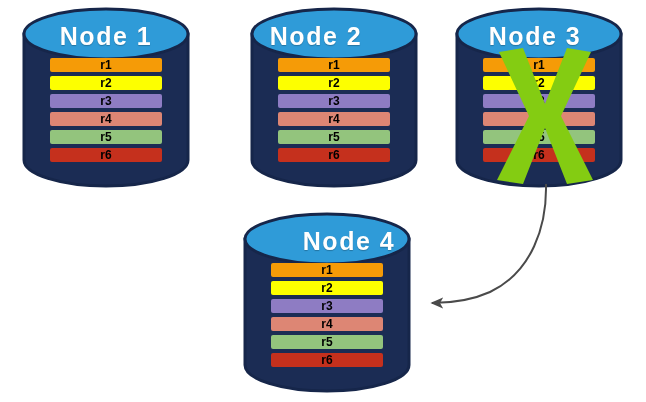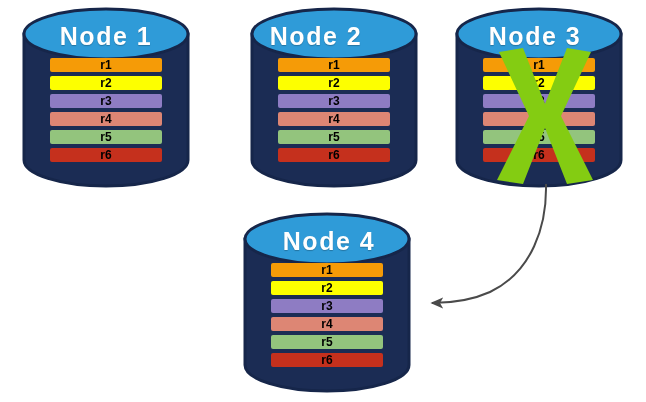--- a/index.html
+++ b/index.html
@@ -154,21 +154,21 @@
         </div>
         <div class="row" style="background: rgb(197, 48, 29);">
           <span class="row-label">r6</span>
         </div>
       </div>
     <svg class="xmark" style="left:38px; top:38px;" width="104" height="140" viewBox="0 0 104 140">
       <path d="M6,6 L30,2 L52,58 L74,2 L98,6 L68,70 L100,134 L74,138 L52,82 L30,138 L4,134 L36,70 Z" fill="#84cc12"></path>
     </svg>
   </div>
 
-  <div class="node" id="node-4-el" style="left:243px; top:213px; width:172px; height:178px;">
+  <div class="node" id="node-4-el" style="left:243px; top:213px; width:172px; height:178px;padding-left:40px;">
     <svg width="168" height="178" viewBox="0 0 168 178">
       <path d="M2,26 L2,152 A82,26 0 0 0 166,152 L166,26 Z" fill="#1b2c54" stroke="#16264a" stroke-width="3"></path>
       <ellipse cx="84" cy="26" rx="82" ry="25" fill="#2f9bd8" stroke="#16264a" stroke-width="3"></ellipse>
     </svg>
     <div class="node-title" style="top:14px;">Node  4</div>
     <div class="rows" id="node-4-rows" style="left:28px; width:112px; top:50px;">
         <div class="row" style="background: rgb(245, 155, 7);">
           <span class="row-label">r1</span>
         </div>
         <div class="row" style="background: rgb(253, 255, 0);">

